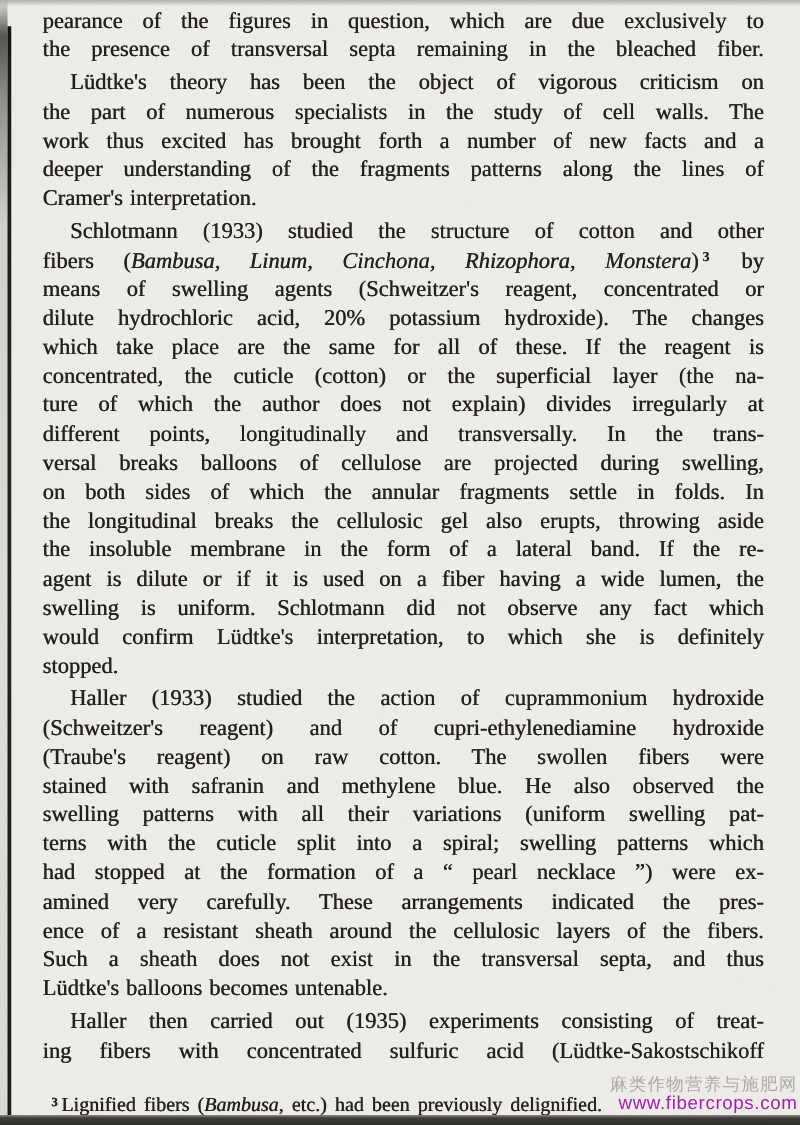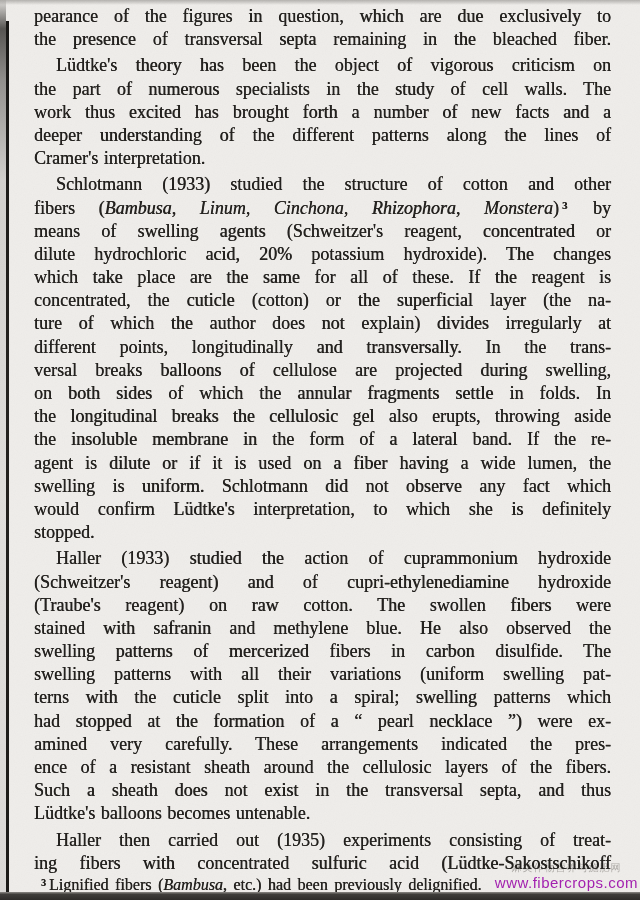--- a/index.html
+++ b/index.html
@@ -74,21 +74,21 @@
   }
   .footnote sup { font-size: 10px; vertical-align: 4px; margin: 0 3px 0 0; }
   
   .watermark {
     position: absolute; right: 2px; top: 860px; z-index: 1;
     text-align: right;
     color: #aeaba7;
     font-family: "Liberation Sans", "DejaVu Sans", sans-serif;
     user-select: none;
   }
-  .watermark .wm1 { font-size: 10px; line-height: 15px; letter-spacing: 1px; text-align: center; }
+  .watermark .wm1 { font-size: 14px; line-height: 15px; letter-spacing: 1px; text-align: center; }
   .watermark .wm2 { font-size: 15px; line-height: 15px; letter-spacing: 0.5px; color: #a21caf; }
   
   .grain {
     position: absolute; left: 0; top: 0; width: 640px; height: 900px;
     z-index: 3; opacity: 0.055; pointer-events: none;
   }
 </style>
 </head>
 <body>
 
@@ -101,21 +101,21 @@
 
   <div class="text-block" id="text-block">
       <div class="para">
         <div class="line"><span>pearance of the figures in question, which are due exclusively to</span></div>
         <div class="line"><span>the presence of transversal septa remaining in the bleached fiber.</span></div>
       </div>
       <div class="para">
         <div class="line indent"><span>Lüdtke's theory has been the object of vigorous criticism on</span></div>
         <div class="line"><span>the part of numerous specialists in the study of cell walls.  The</span></div>
         <div class="line"><span>work thus excited has brought forth a number of new facts and a</span></div>
-        <div class="line"><span>deeper understanding of the different patterns along the lines of</span></div>
+        <div class="line"><span>deeper understanding of the fragments patterns along the lines of</span></div>
         <div class="line flush"><span>Cramer's interpretation.</span></div>
       </div>
       <div class="para">
         <div class="line indent"><span>Schlotmann (1933) studied the structure of cotton and other</span></div>
         <div class="line"><span>fibers (</span><i>Bambusa, Linum, Cinchona, Rhizophora, Monstera</i><span>)</span><sup>3</sup><span> by</span></div>
         <div class="line"><span>means of swelling agents (Schweitzer's reagent, concentrated or</span></div>
         <div class="line"><span>dilute hydrochloric acid, 20% potassium hydroxide).  The changes</span></div>
         <div class="line"><span>which take place are the same for all of these.  If the reagent is</span></div>
         <div class="line"><span>concentrated, the cuticle (cotton) or the superficial layer (the na-</span></div>
         <div class="line"><span>ture of which the author does not explain) divides irregularly at</span></div>
@@ -127,21 +127,20 @@
         <div class="line"><span>agent is dilute or if it is used on a fiber having a wide lumen, the</span></div>
         <div class="line"><span>swelling is uniform.  Schlotmann did not observe any fact which</span></div>
         <div class="line"><span>would confirm Lüdtke's interpretation, to which she is definitely</span></div>
         <div class="line flush"><span>stopped.</span></div>
       </div>
       <div class="para">
         <div class="line indent"><span>Haller (1933) studied the action of cuprammonium hydroxide</span></div>
         <div class="line"><span>(Schweitzer's reagent) and of cupri-ethylenediamine hydroxide</span></div>
         <div class="line"><span>(Traube's reagent) on raw cotton.  The swollen fibers were</span></div>
         <div class="line"><span>stained with safranin and methylene blue.  He also observed the</span></div>
-        <div class="line"><span>swelling patterns of mercerized fibers in carbon disulfide.  The</span></div>
         <div class="line"><span>swelling patterns with all their variations (uniform swelling pat-</span></div>
         <div class="line"><span>terns with the cuticle split into a spiral; swelling patterns which</span></div>
         <div class="line"><span>had stopped at the formation of a “ pearl necklace ”) were ex-</span></div>
         <div class="line"><span>amined very carefully.  These arrangements indicated the pres-</span></div>
         <div class="line"><span>ence of a resistant sheath around the cellulosic layers of the fibers.</span></div>
         <div class="line"><span>Such a sheath does not exist in the transversal septa, and thus</span></div>
         <div class="line flush"><span>Lüdtke's balloons becomes untenable.</span></div>
       </div>
       <div class="para">
         <div class="line indent"><span>Haller then carried out (1935) experiments consisting of treat-</span></div>

